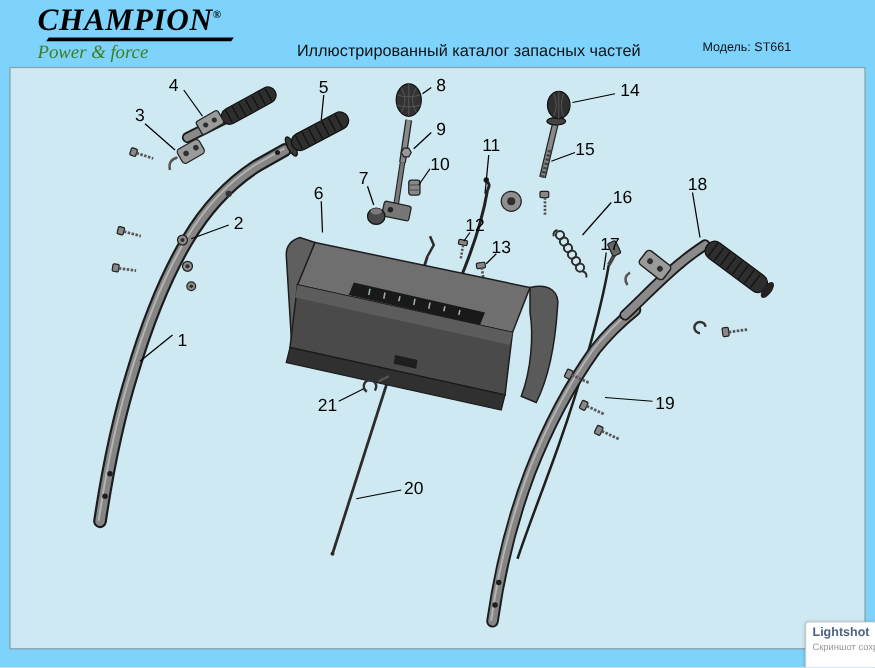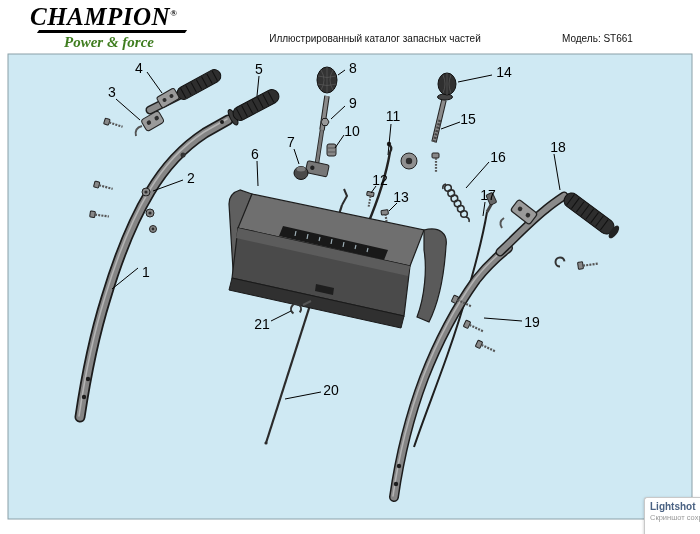--- a/index.html
+++ b/index.html
@@ -1,28 +1,28 @@
 <!DOCTYPE html>
 <html style="--canvas-blue: #cfe9f3; --brand-green: #3f7d1f; --ink: #111111; --part-metal: #8a8a8a; --part-dark: #2e2e2e;"><head>
 <meta charset="utf-8">
 <style>
   html,body{margin:0;padding:0;background:#e8e8e8;}
-  .page{position:relative;width:700px;height:534px;background:#ffffff;overflow:hidden;
+  .page{position:relative;width:700px;height:534px;background:#7dd3fc;overflow:hidden;
         font-family:"Liberation Sans",sans-serif;}
   
   .logo{position:absolute;left:30px;top:4px;width:170px;}
   .brand{font-family:"Liberation Serif",serif;font-style:italic;font-weight:bold;
          font-size:25px;line-height:1;color:#000;letter-spacing:.5px;white-space:nowrap;}
   .brand sup{font-size:9px;font-style:normal;}
   .brand-underline{height:3px;background:#000;width:148px;margin:1px 0 1px 8px;
          transform:skewX(-35deg);}
-  .tagline{font-family:"Liberation Serif",serif;font-style:italic;font-weight:bold;
-         font-size:15px;color:var(--brand-green,#3f7d1f);width:158px;text-align:center;}
+  .tagline{font-family:"Liberation Serif",serif;font-style:italic;font-weight:normal;
+         font-size:15px;color:var(--brand-green,#3f7d1f);width:158px;text-align:left;}
   .title{position:absolute;left:205px;top:33px;width:340px;text-align:center;
-         font-size:10px;color:#111;}
+         font-size:13px;color:#111;}
   .model{position:absolute;left:562px;top:33px;font-size:10px;color:#111;}
   
   .canvas-svg{position:absolute;left:0;top:0;}
   .leader{stroke:#000;stroke-width:1;fill:none;}
   .callout{font-family:"Liberation Sans",sans-serif;font-size:14px;fill:#000;}
   
   .lightshot{position:absolute;left:644px;top:497px;width:56px;height:47px;background:#fff;
          border:1px solid #c9c9c9;border-right:none;border-radius:3px 0 0 3px;
          padding:3px 0 0 5px;box-sizing:border-box;box-shadow:0 1px 3px rgba(0,0,0,.25);}
   .ls-title{font-size:10px;font-weight:bold;color:#4a6283;line-height:1.2;}

